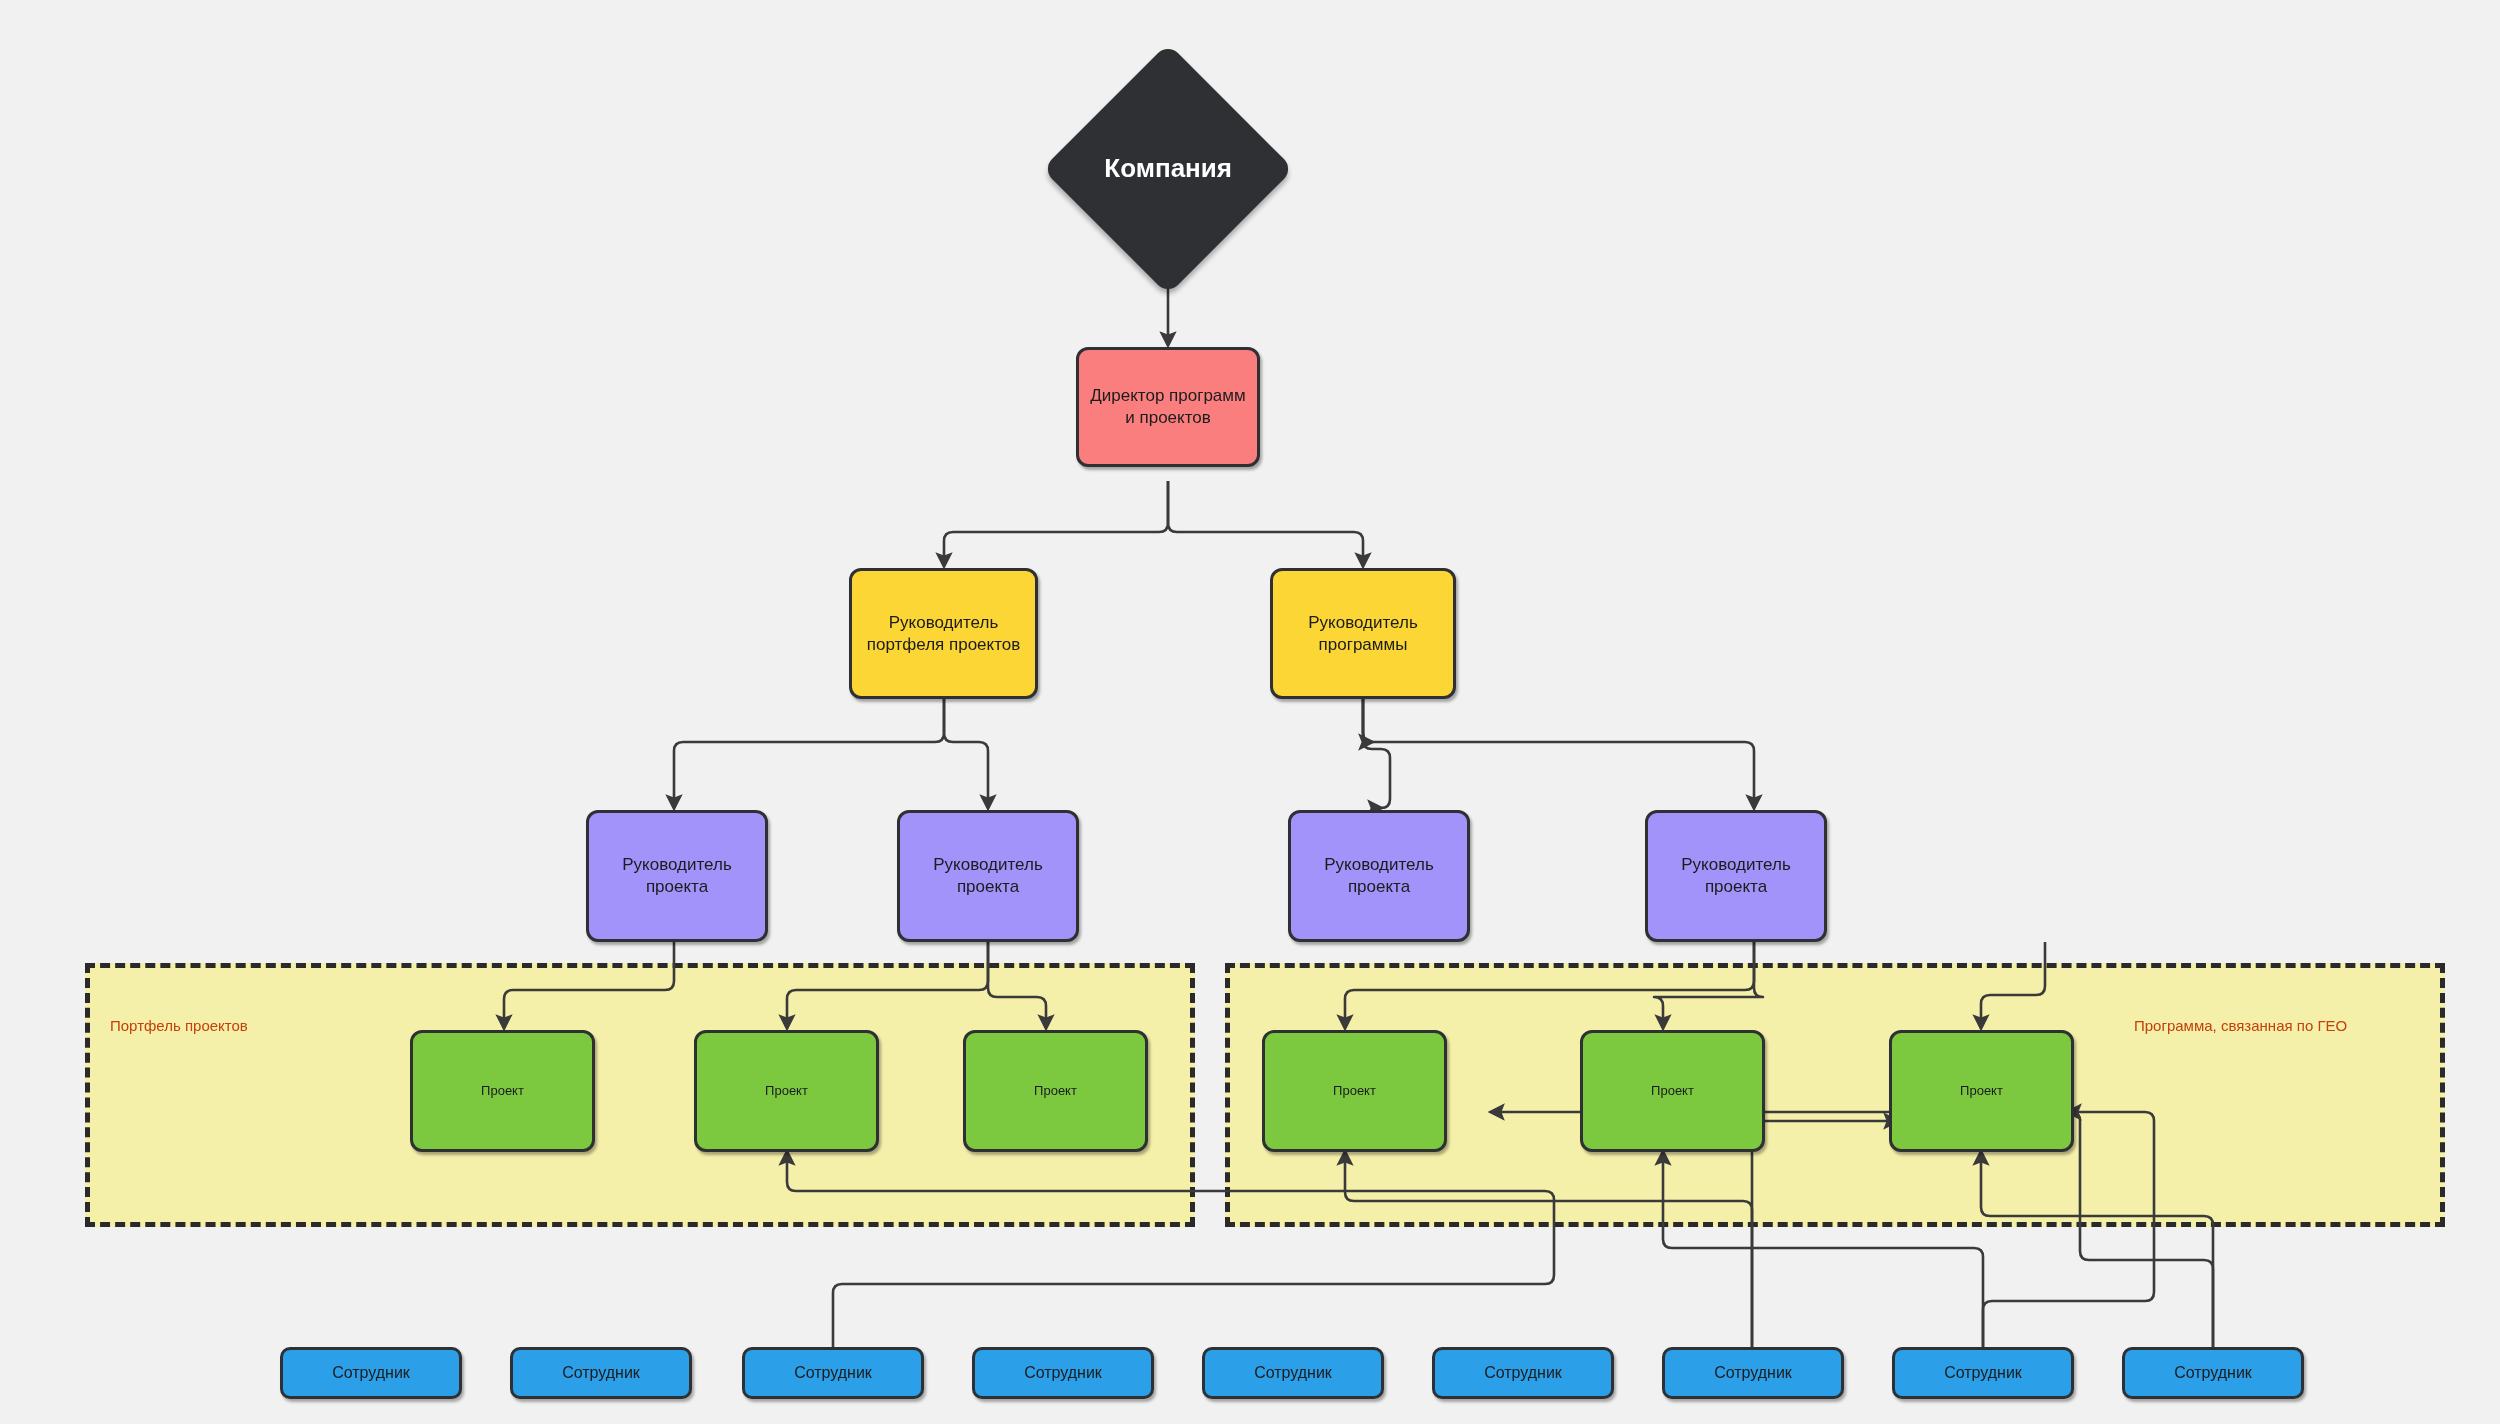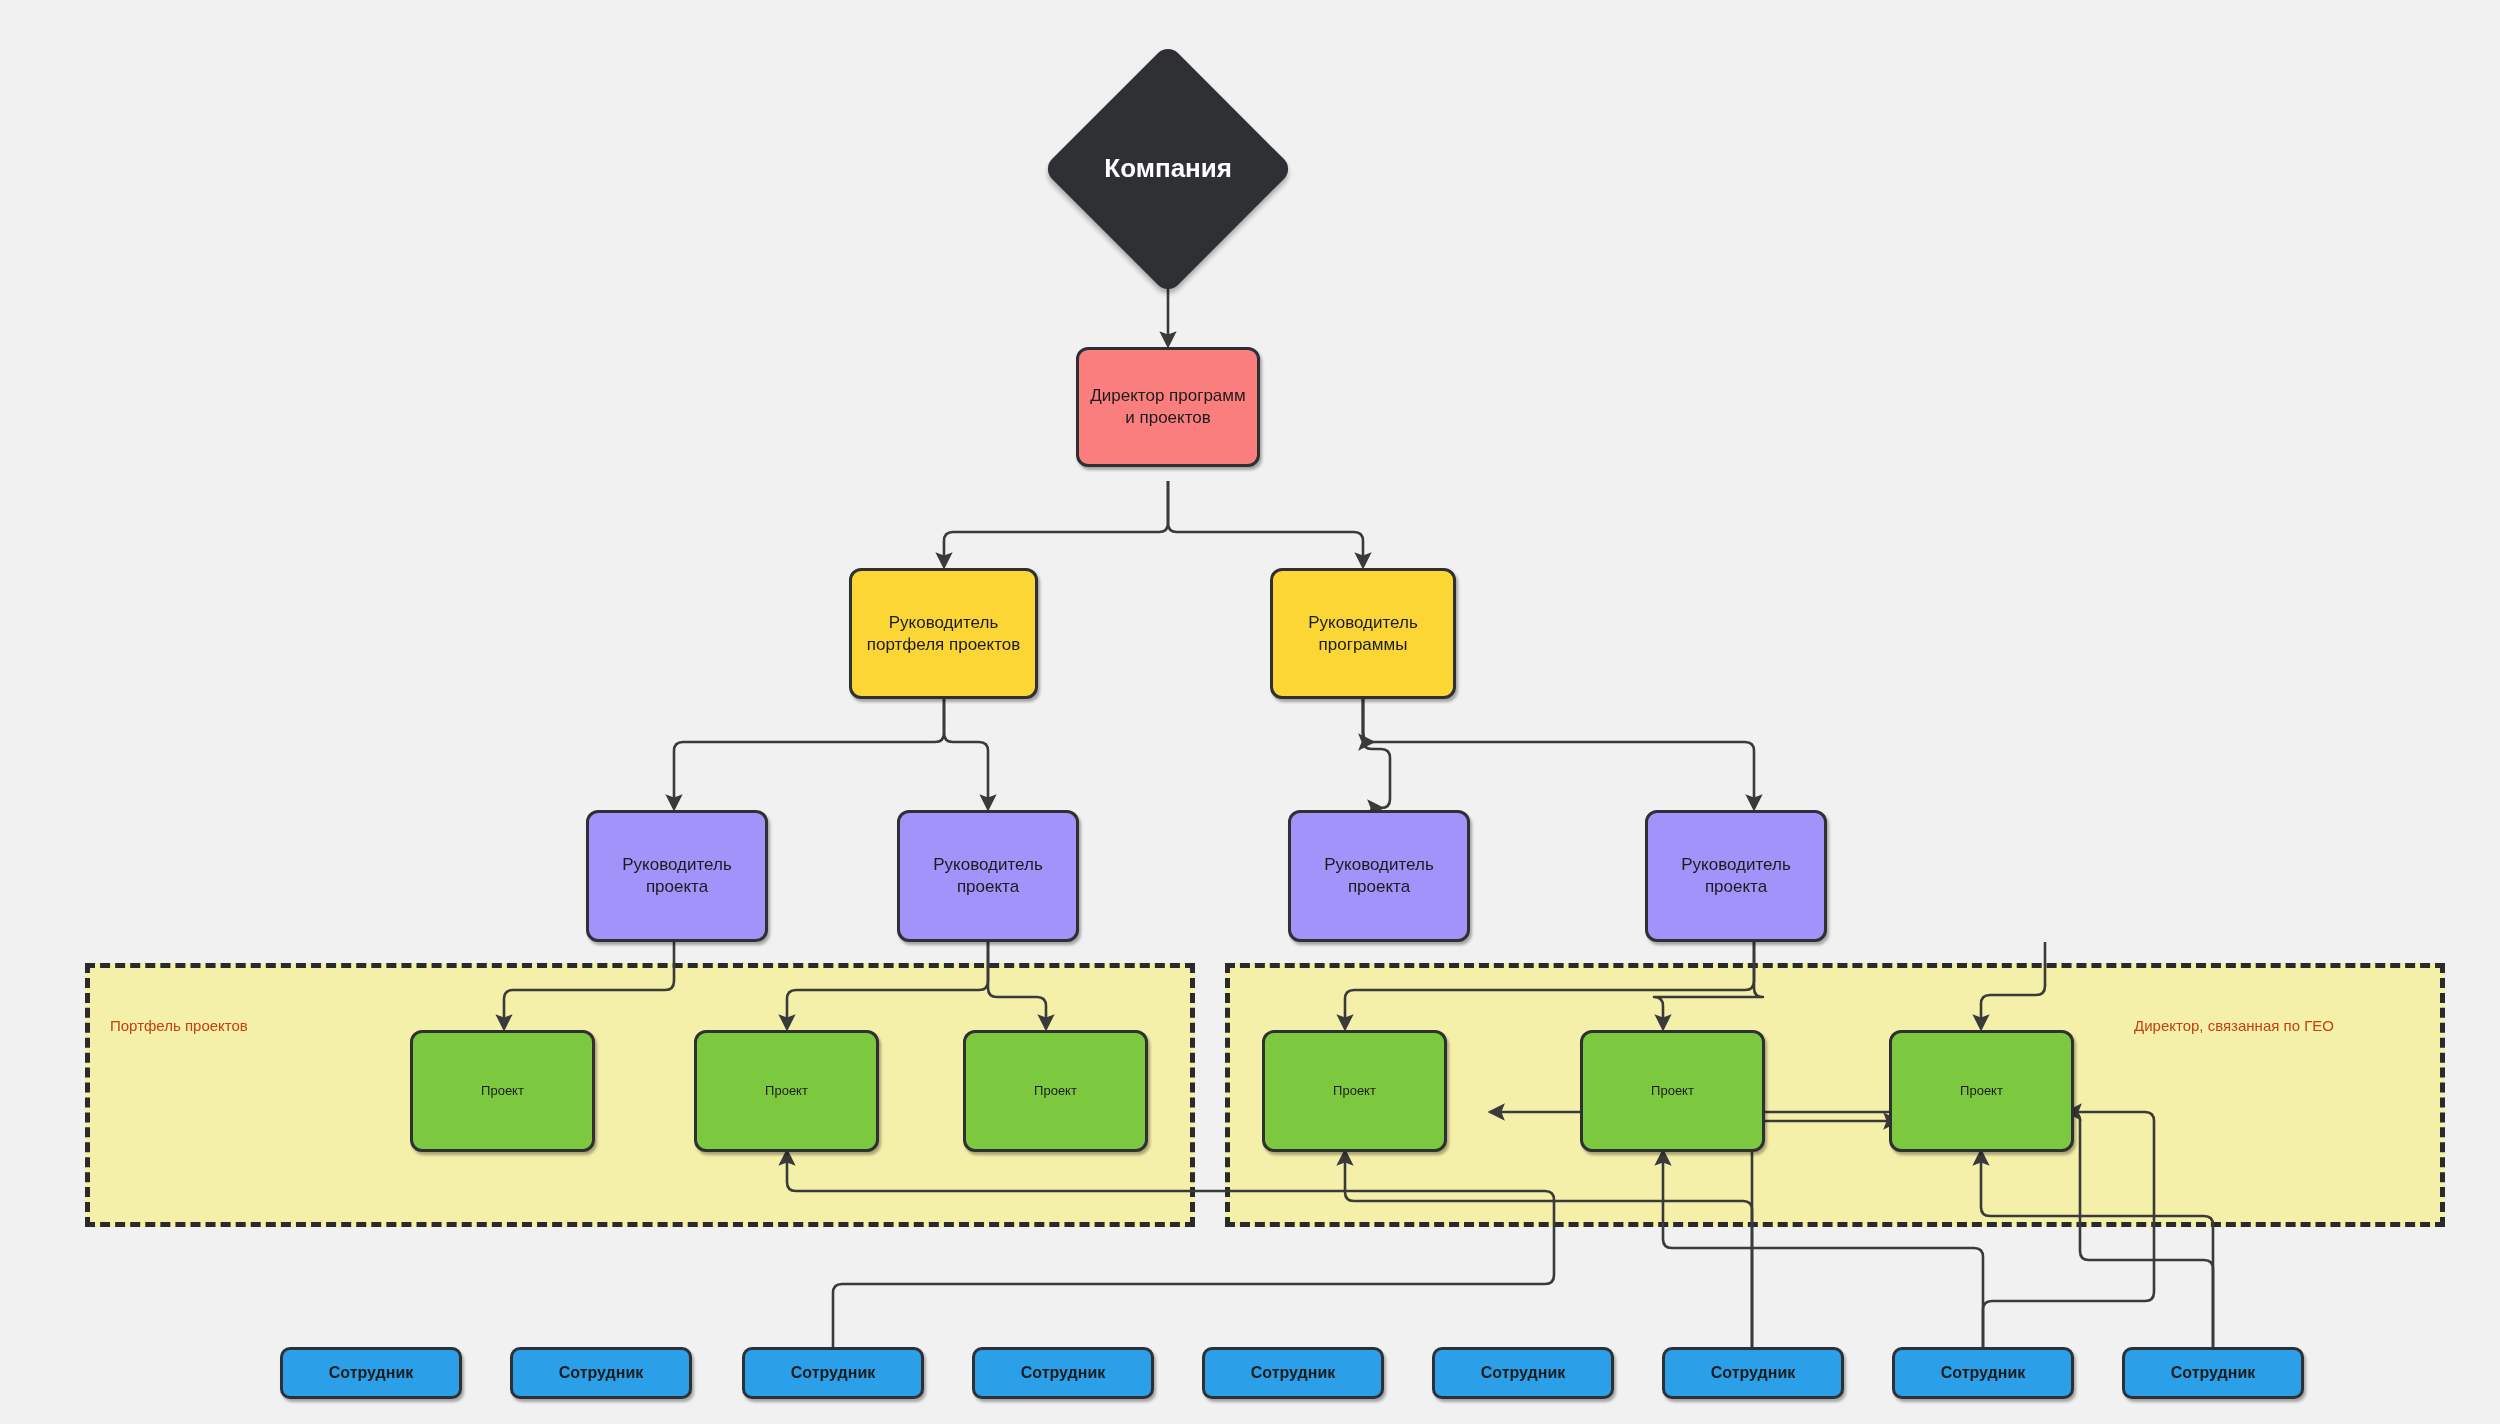--- a/index.html
+++ b/index.html
@@ -98,34 +98,33 @@
     font-size: 17px;
   }
   .node.project {
     background: #7CC940;
     font-size: 13px;
   }
   .node.employee {
     background: #2B9FE8;
     font-size: 16px;
     border-radius: 10px;
-    font-weight: bold;
   }
 </style>
 </head>
 <body>
 
 <div id="canvas">
 
   <div class="layer-groups">
     <div class="group-box" style="left:85px; top:963px; width:1110px; height:264px;"></div>
     <div class="group-label" style="left:110px; top:1017px;">Портфель проектов</div>
 
     <div class="group-box" style="left:1225px; top:963px; width:1220px; height:264px;"></div>
-    <div class="group-label" style="left:2134px; top:1017px; text-align:right;">Директор, связанная по ГЕО</div>
+    <div class="group-label" style="left:2134px; top:1017px; text-align:right;">Программа, связанная по ГЕО</div>
   </div>
 
   <svg class="layer-edges" viewBox="0 0 2500 1424" width="2500" height="1424">
     <defs>
       <marker id="arrow" viewBox="0 0 12 12" refX="9" refY="6" markerWidth="8" markerHeight="8" orient="auto-start-reverse">
         <path d="M1,1 L11,6 L1,11 L3,6 z" fill="#3A3A3A"></path>
       </marker>
     </defs>
     <g fill="none" stroke="#3A3A3A" stroke-width="2.6" stroke-linejoin="round" stroke-linecap="butt" marker-end="url(#arrow)">
 

